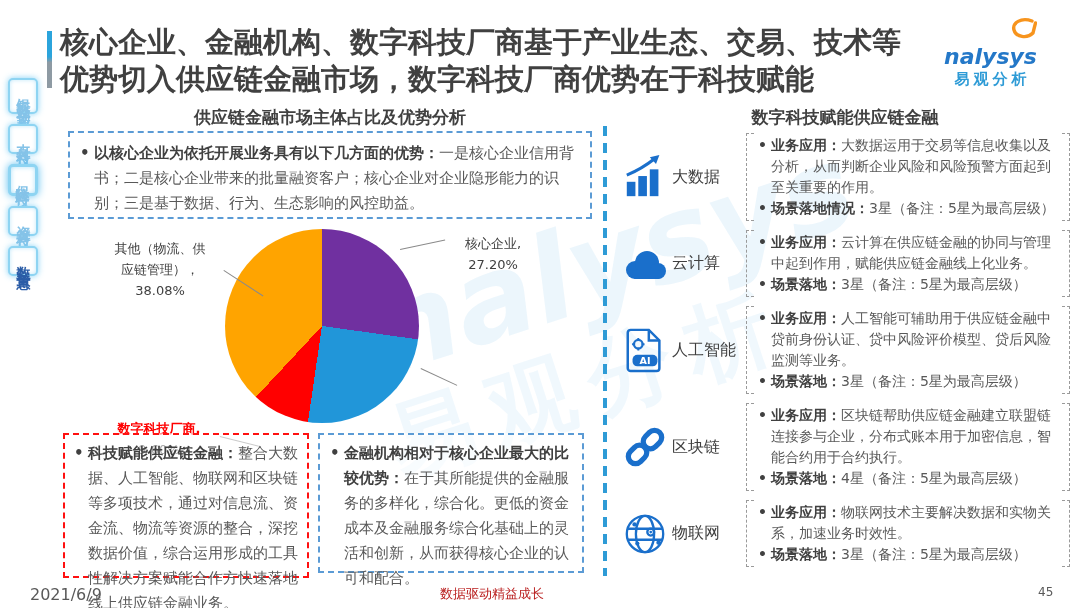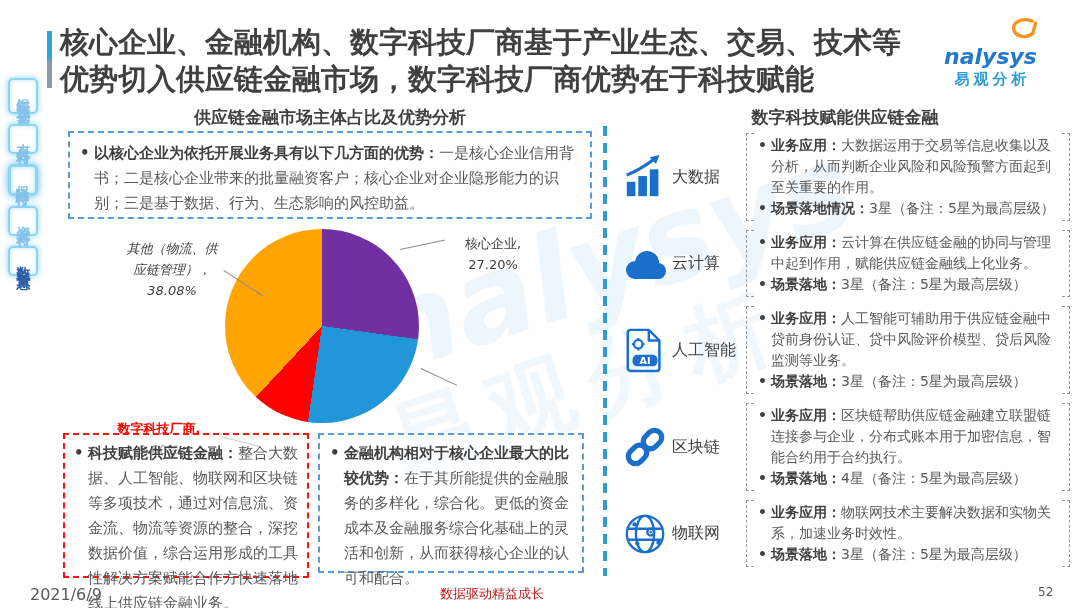--- a/index.html
+++ b/index.html
@@ -39,21 +39,21 @@
   .box-top{left:68px;top:131px;width:524px;height:88px;padding:8px 12px 6px 10px;line-height:25px;}
   .box-bl{left:63px;top:433px;width:246px;height:145px;padding:6px 9px;line-height:25px;}
   .box-bm{left:318px;top:433px;width:266px;height:140px;padding:6px 10px;line-height:25px;}
   .bullet-row{display:flex;}
   .bullet-dot{width:14px;flex:none;color:#404040;font-weight:bold;}
   .lead{font-weight:bold;color:#404040;}
 
   
   .pie{position:absolute;left:225px;top:229px;width:194px;height:194px;border-radius:50%;z-index:2;}
   .pie-label{position:absolute;z-index:2;font-size:13px;line-height:21px;color:#404040;text-align:center;}
-  .lbl-other{left:116px;top:238px;width:112px;font-style:italic;}
+  .lbl-other{left:104px;top:238px;width:112px;}
   .lbl-core{left:443px;top:233px;width:100px;}
   .lbl-fin{left:450px;top:352px;width:100px;}
   .lbl-dig{left:98px;top:418px;width:122px;}
   .lbl-dig .red{color:#FF0000;font-weight:bold;}
   .leader{position:absolute;height:1px;background:#8a8a8a;transform-origin:0 0;z-index:2;}
 
   
   .divider{position:absolute;left:603px;top:126px;width:4px;height:450px;z-index:2;
     background:repeating-linear-gradient(#2E9BD6 0 10px, transparent 10px 17px);}
 
@@ -283,15 +283,15 @@
             <span><span class="lead">场景落地：</span><span>3星（备注：5星为最高层级）</span></span>
           </div>
       </div>
       <div class="bracket r"></div>
     </div>
 
   </div>
 
   <div class="footer-date">2021/6/9</div>
   <div class="footer-slogan">数据驱动精益成长</div>
-  <div class="footer-page">52</div>
+  <div class="footer-page">45</div>
 
 </div>
 
 </body></html>

